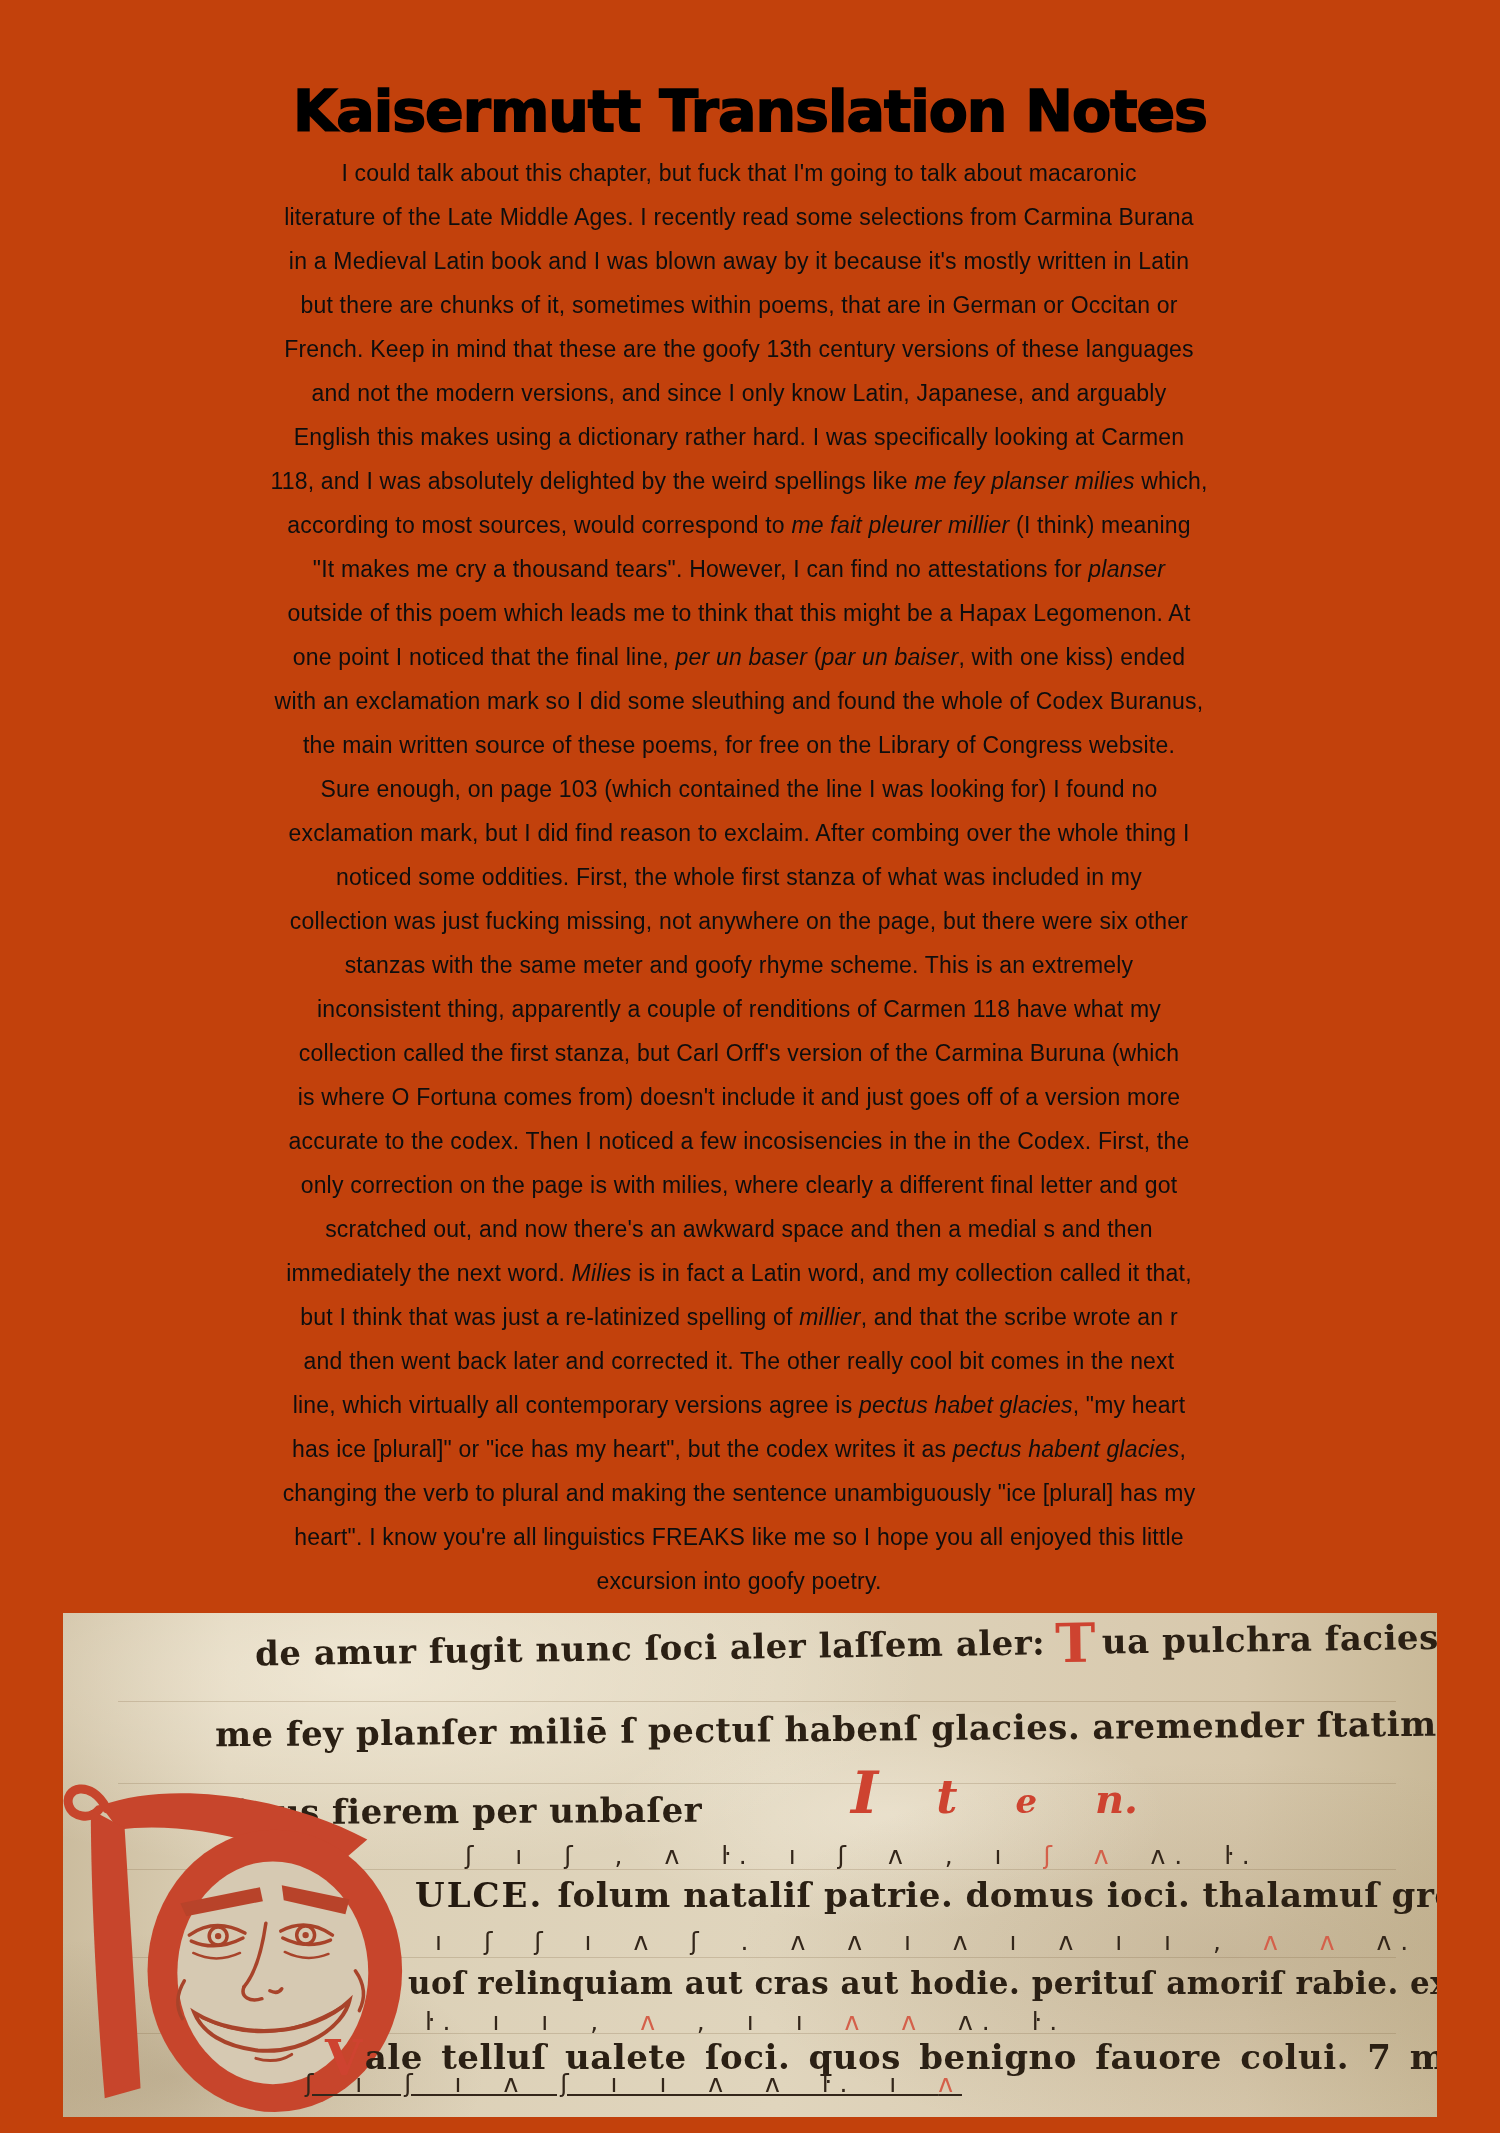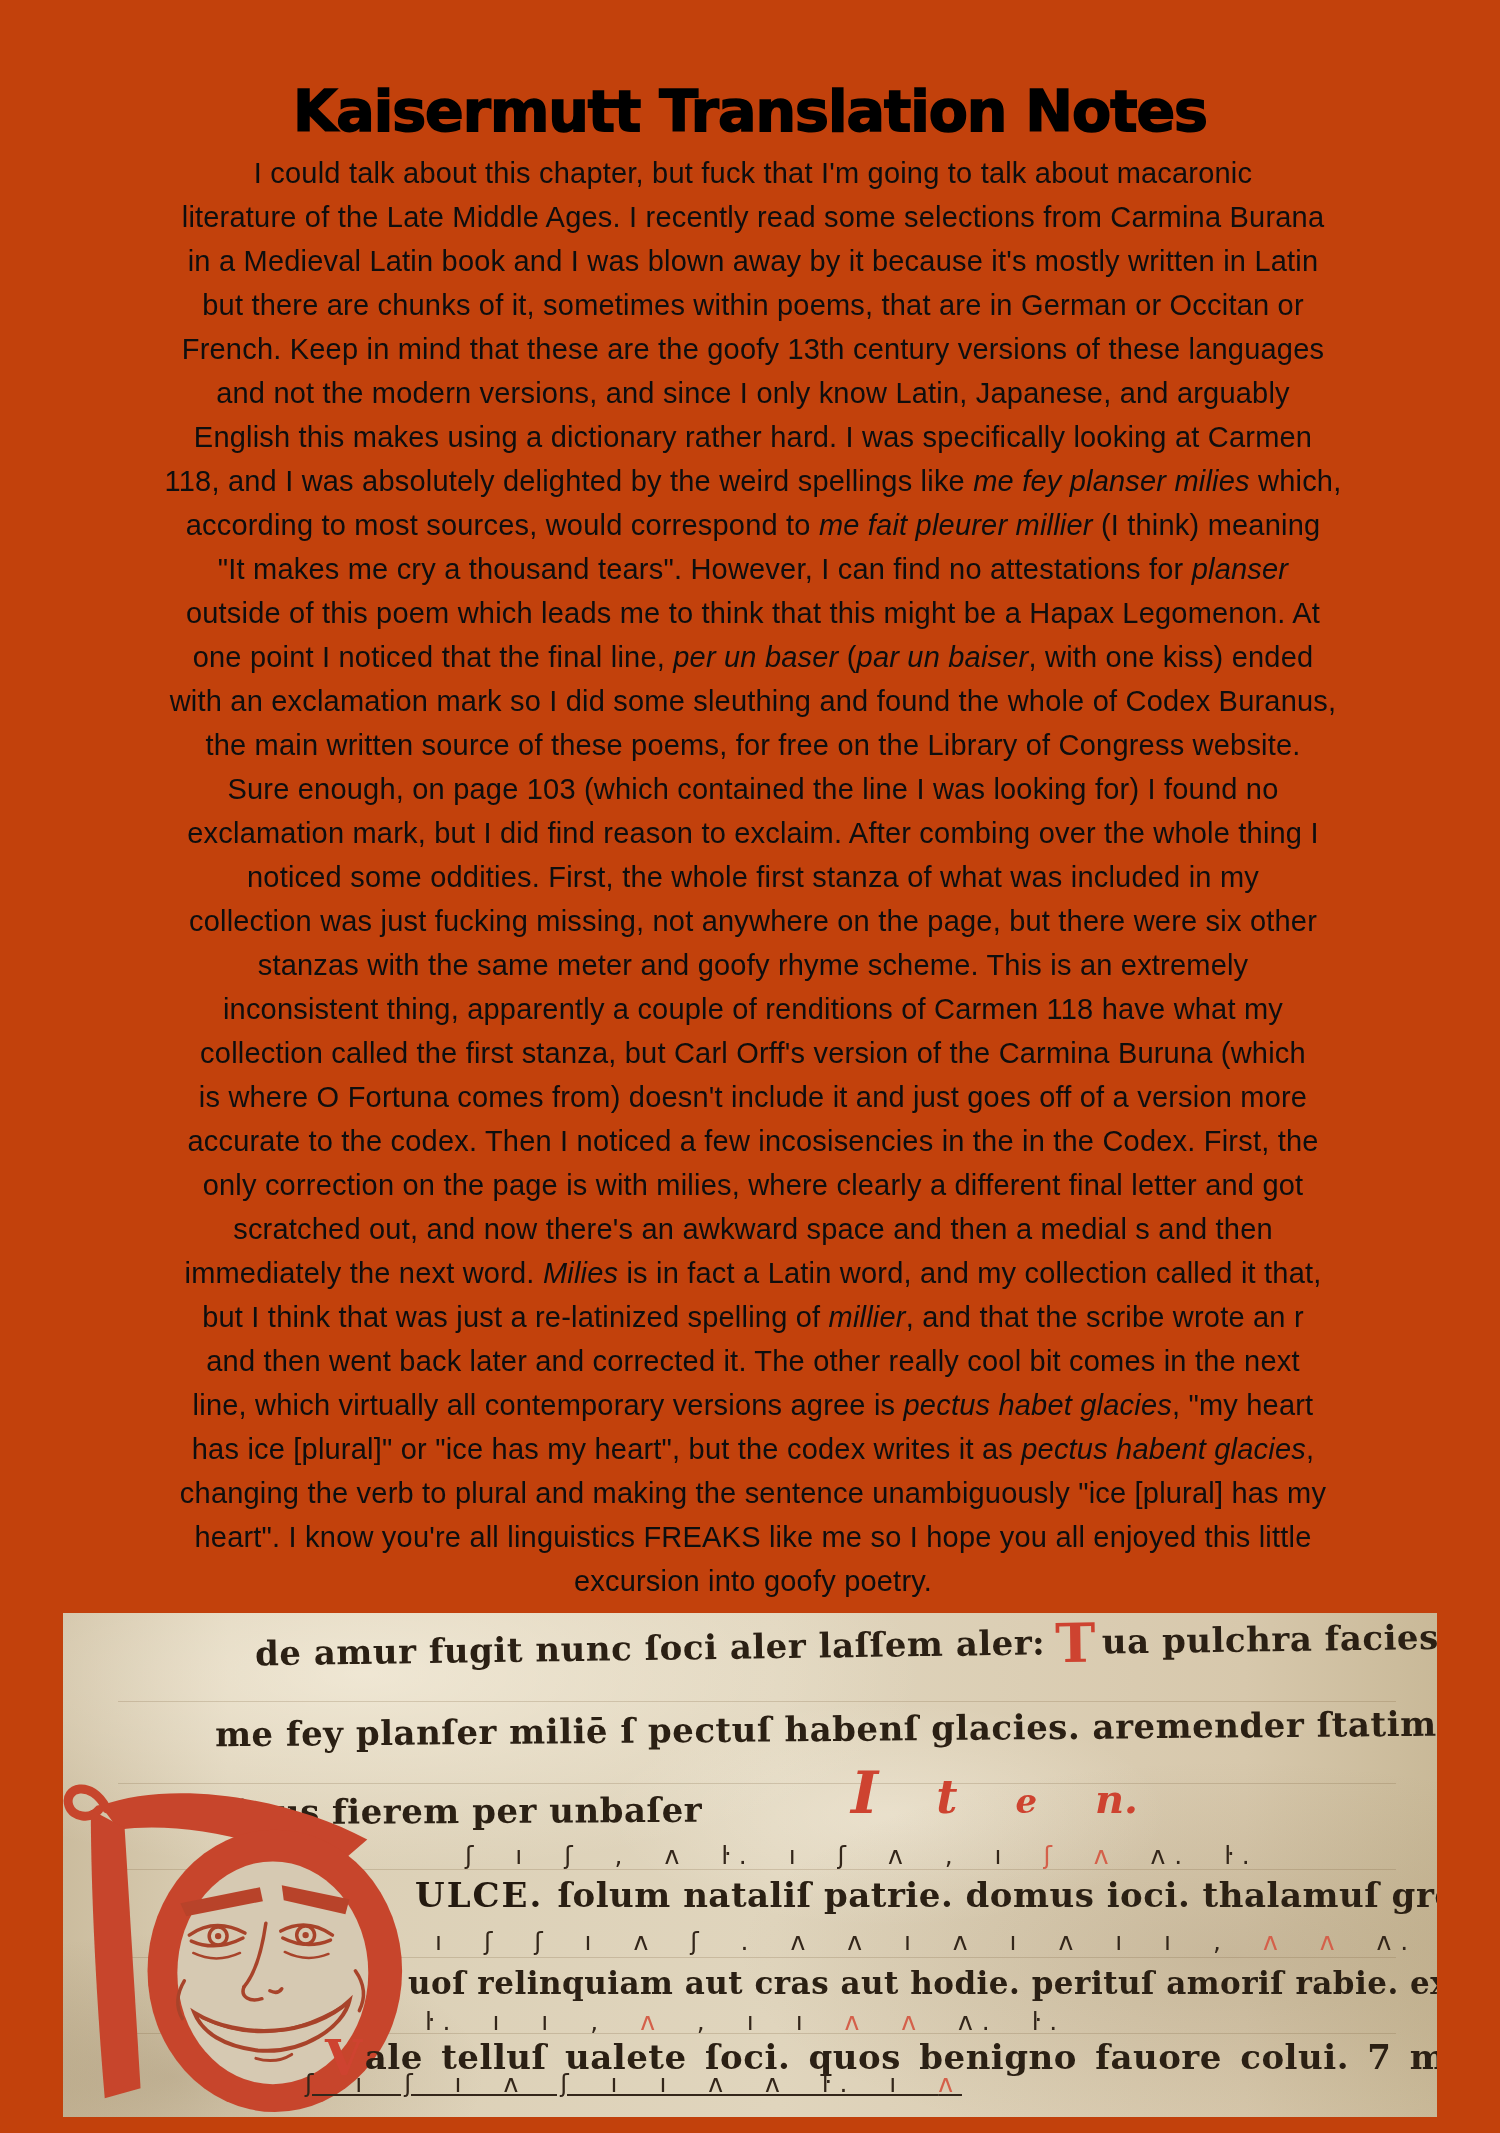--- a/index.html
+++ b/index.html
@@ -5,22 +5,22 @@
   html,body{margin:0;padding:0;background:#ffffff;}
   .page{position:relative;width:1500px;height:2133px;background:#c2410c;overflow:hidden;
         font-family:"Liberation Sans", sans-serif;color:#0c0c0c;}
 
   
   .title{position:absolute;top:40px;left:0;width:100%;text-align:center;
          font-family:"DejaVu Sans", sans-serif;font-weight:bold;font-size:57px;
          letter-spacing:-1px;-webkit-text-stroke:1.6px #000;color:#000;}
 
   
-  .article{position:absolute;top:151px;left:58px;width:1390px;text-align:center;
-           font-size:29px;line-height:44px;letter-spacing:.2px;color:#0e0e0e;}
+  .article{position:absolute;top:151px;left:44px;width:1390px;text-align:center;
+           font-size:23px;line-height:44px;letter-spacing:.2px;color:#0e0e0e;}
   .bodyline{white-space:nowrap;}
   .bodyline em{font-style:italic;text-align:center;}
 
   
   .codex{position:absolute;left:63px;top:1613px;width:1374px;height:504px;overflow:hidden;
          background:
            radial-gradient(900px 320px at 22% 12%, rgba(255,249,235,.55), transparent 62%),
            radial-gradient(760px 300px at 85% 68%, rgba(118,94,56,.16), transparent 65%),
            radial-gradient(520px 240px at 8% 92%, rgba(110,85,48,.22), transparent 60%),
            radial-gradient(400px 160px at 60% 40%, rgba(255,250,238,.35), transparent 70%),

